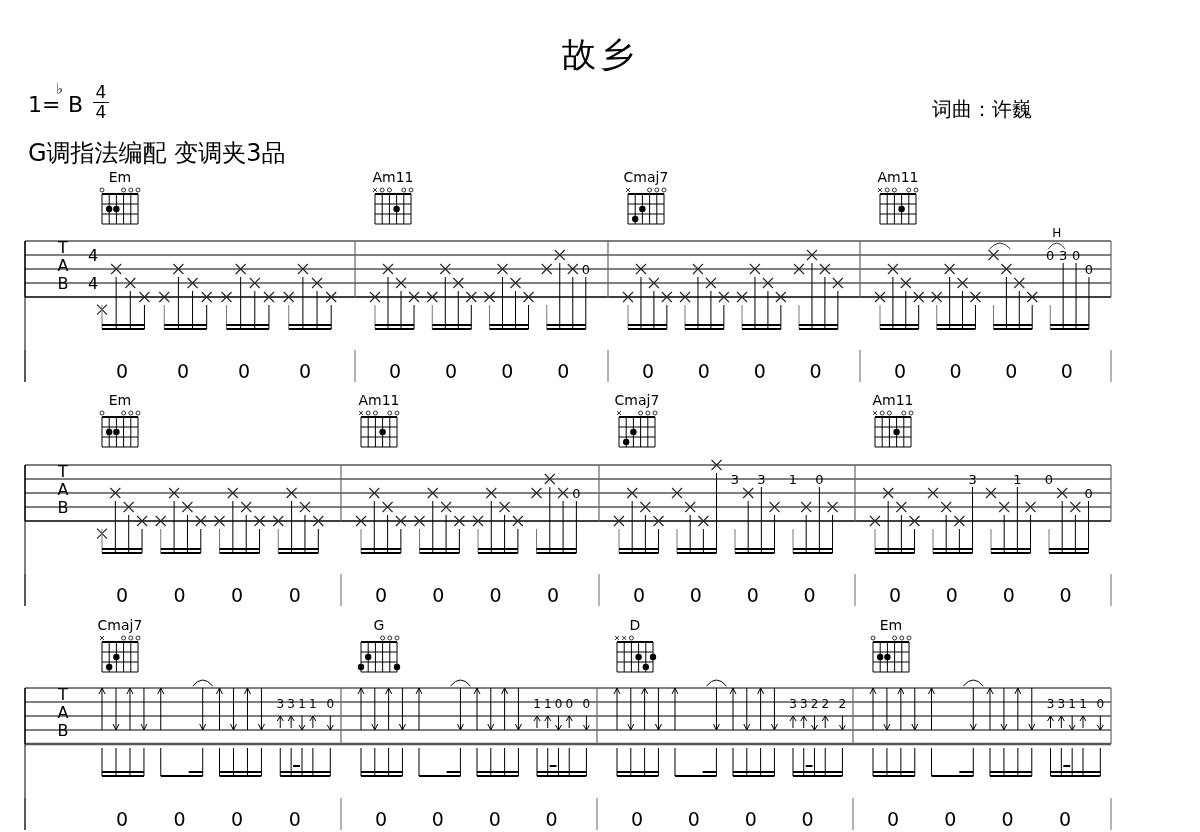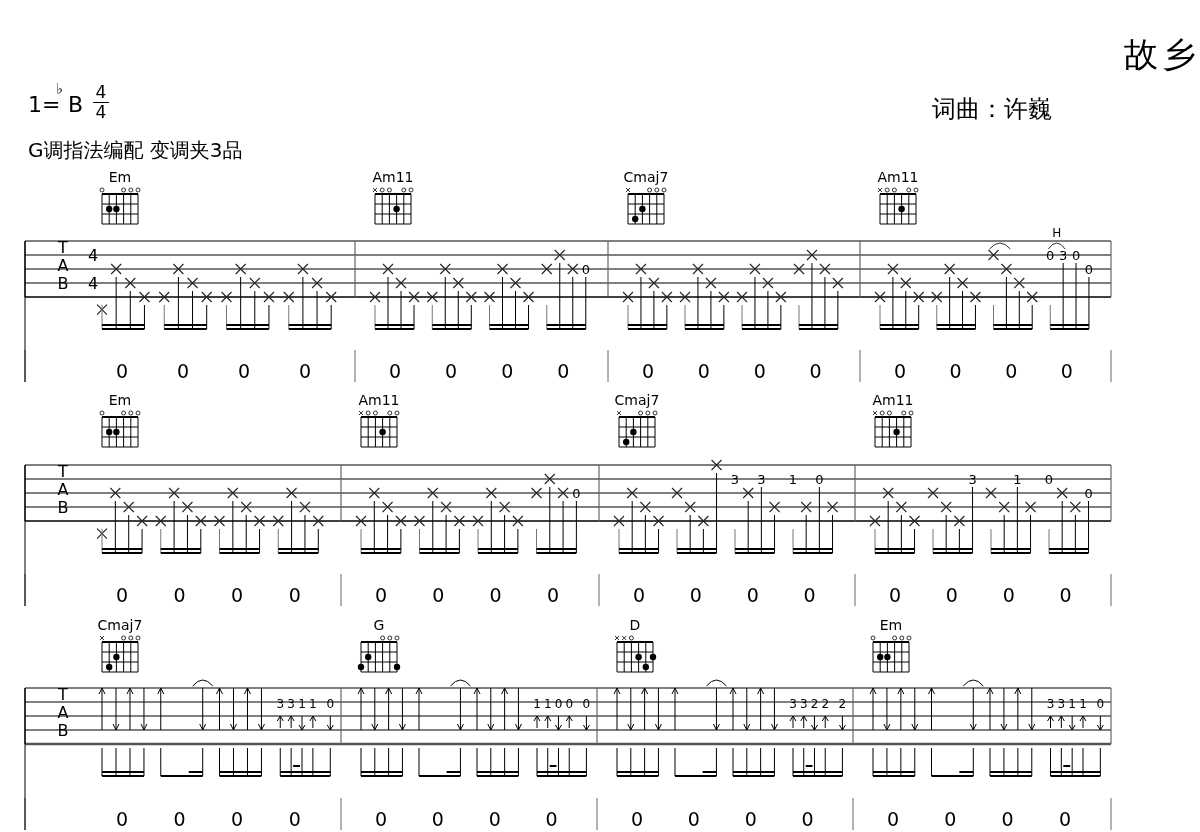--- a/index.html
+++ b/index.html
@@ -1,28 +1,28 @@
 <!DOCTYPE html>
 <html><head>
 <meta charset="utf-8">
 <style>
   html, body { margin: 0; padding: 0; background: #ffffff; }
   body { width: 1200px; height: 832px; position: relative; overflow: hidden;
          font-family: "DejaVu Sans", "Liberation Sans", sans-serif; color: #000; }
-  .title { position: absolute; left: 0; width: 1200px; top: 32px; text-align: right;
+  .title { position: absolute; left: 0; width: 1200px; top: 32px; text-align: center;
            font-size: 34px; letter-spacing: 4px; }
   .key { position: absolute; left: 28px; top: 92px; font-size: 22px; }
   .key .flat { position: absolute; left: 28px; top: -12px; font-size: 15px; }
   .key .note { position: absolute; left: 40px; top: 0; }
   .key .frac { position: absolute; left: 64px; top: -8px; width: 18px; text-align: center;
                font-size: 17px; line-height: 17px; }
   .key .frac span { display: block; }
   .key .frac .bar { border-top: 1.5px solid #000; width: 16px; margin: 1px auto; }
-  .arr { position: absolute; left: 28px; top: 137px; font-size: 20px; }
-  .credits { position: absolute; left: 932px; top: 97px; font-size: 24px; line-height: 25px; }
+  .arr { position: absolute; left: 28px; top: 137px; font-size: 24px; }
+  .credits { position: absolute; left: 932px; top: 97px; font-size: 20px; line-height: 25px; }
   svg#score { position: absolute; left: 0; top: 0; }
   svg text { font-family: "DejaVu Sans", "Liberation Sans", sans-serif; }
 </style>
 </head>
 <body>
 
 <div class="title">故乡</div>
 
 <div class="key">
   <span>1=</span>

